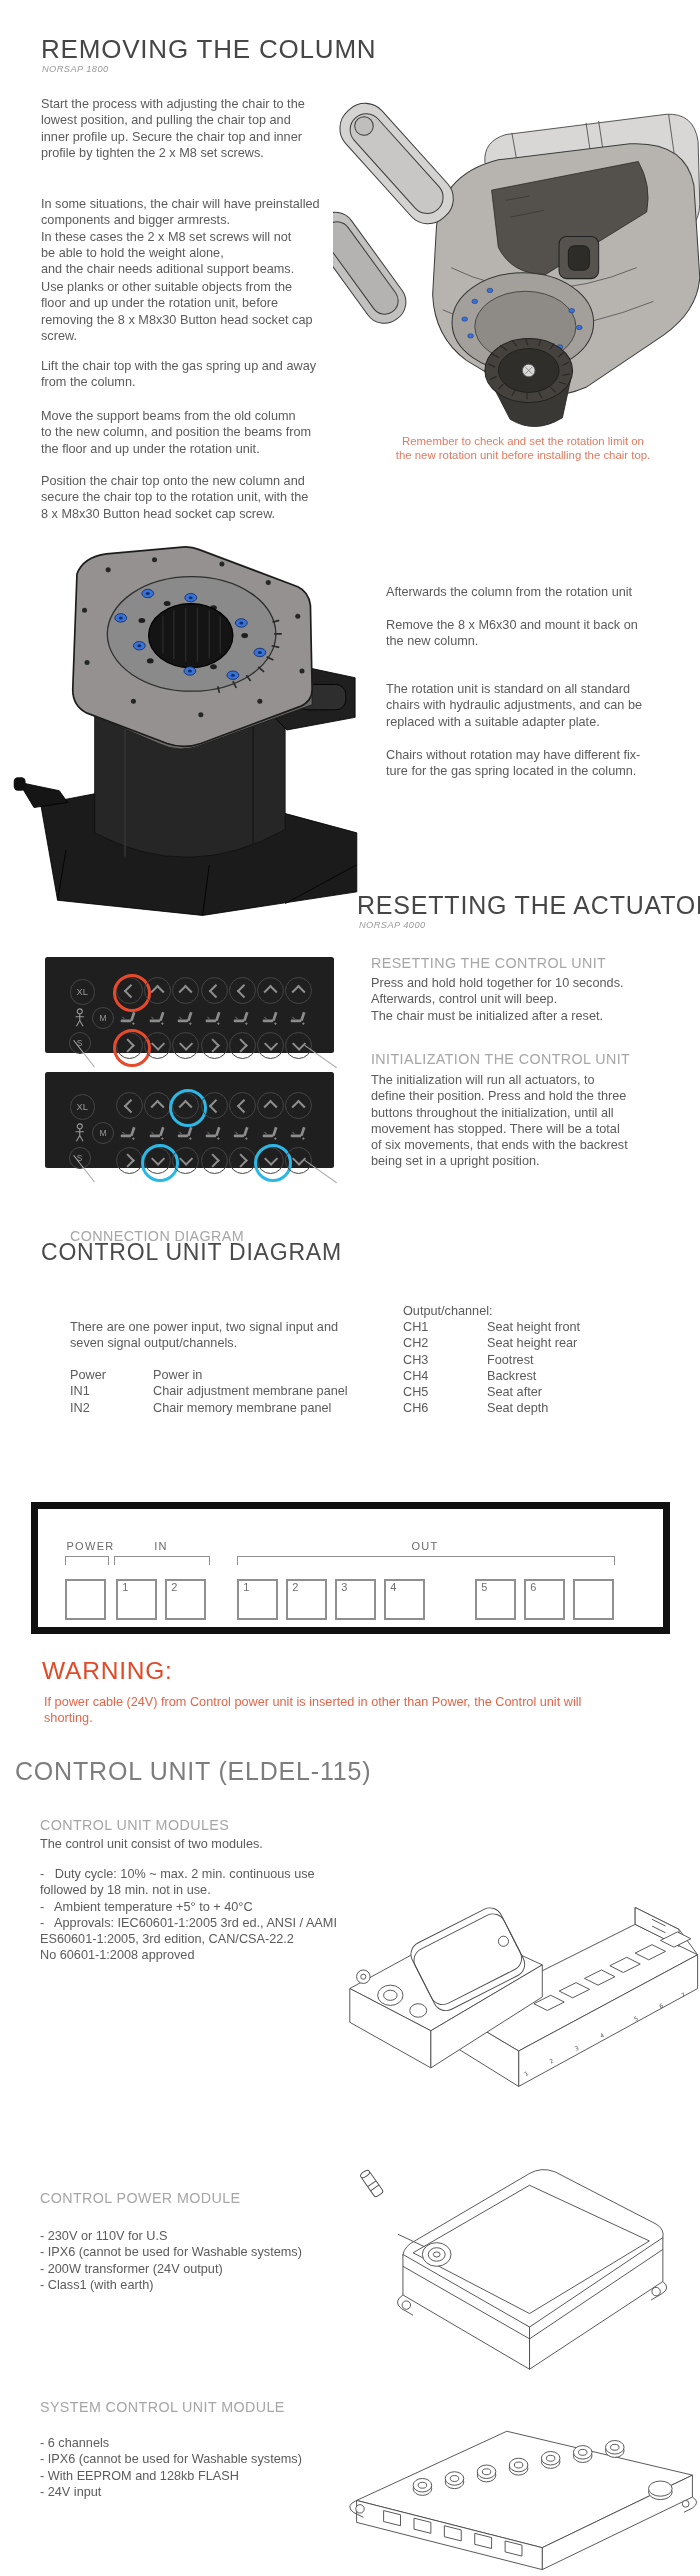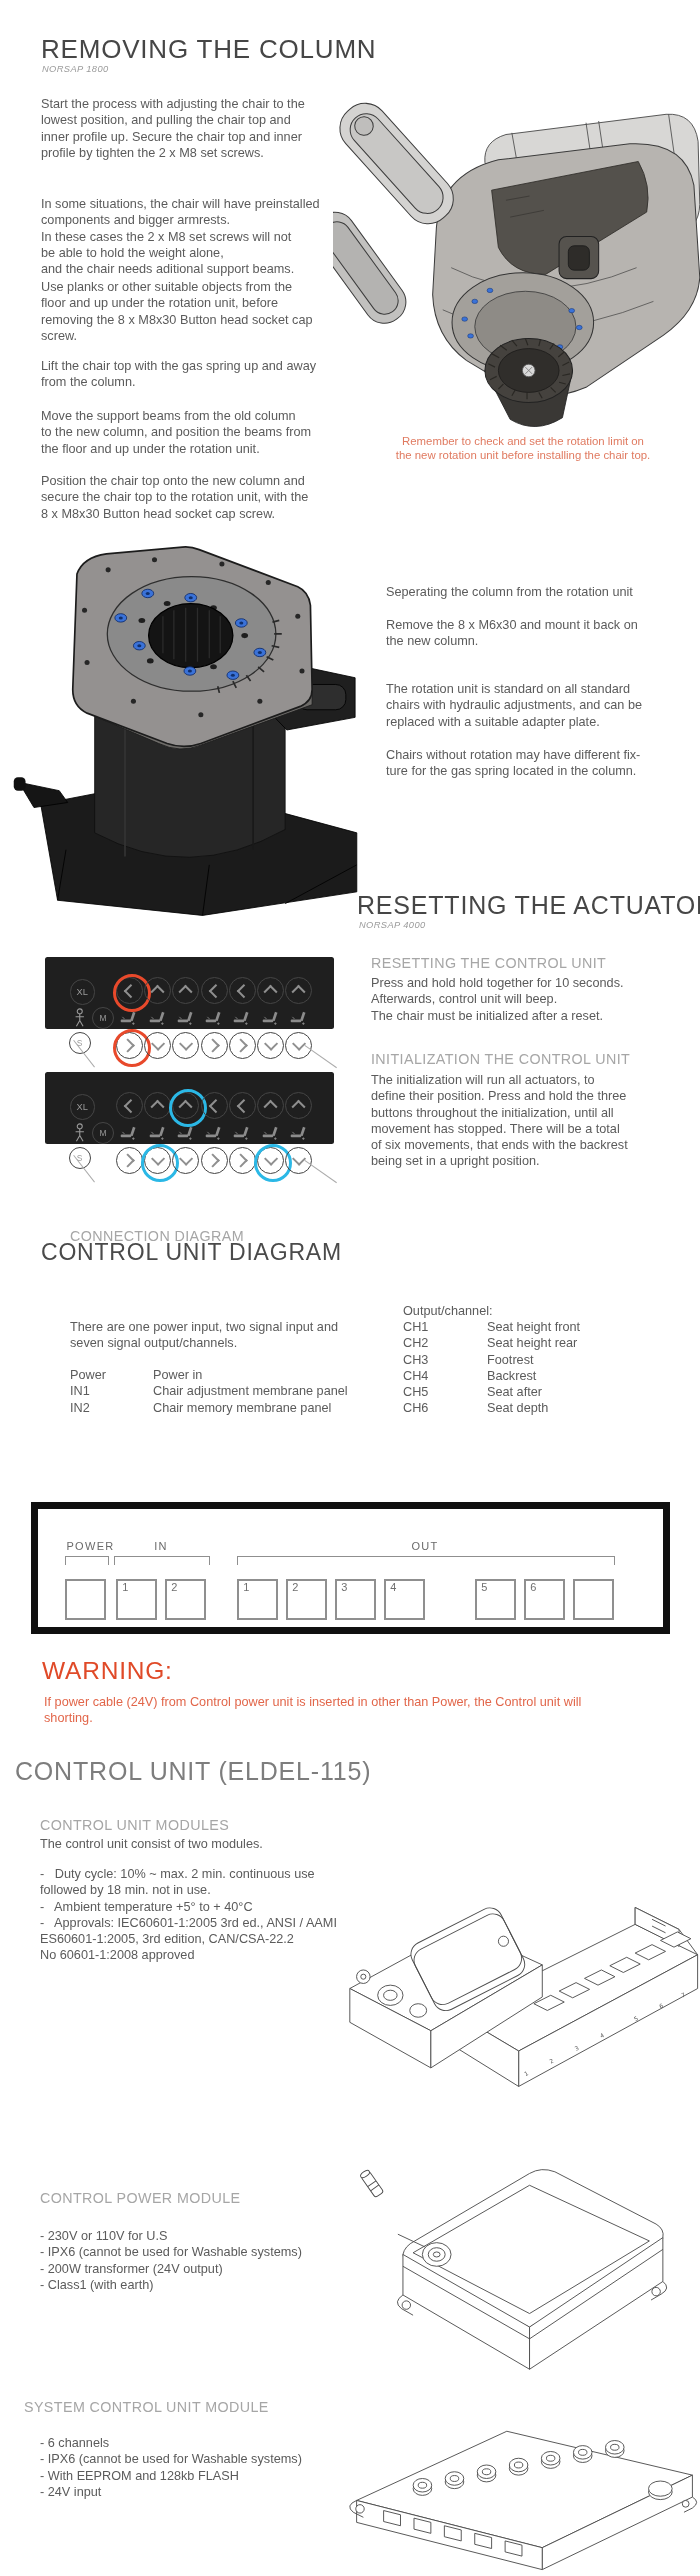--- a/index.html
+++ b/index.html
@@ -10,21 +10,21 @@
   .subit{font-size:9.3px;font-style:italic;color:#9b9b9b;letter-spacing:0.4px;}
   .body{font-size:12.7px;line-height:16.3px;color:#5b5b5b;white-space:pre-wrap;}
   .it{}
   .gsub{font-size:14.3px;color:#a6a6a6;letter-spacing:0.4px;white-space:nowrap;}
   .h2{font-size:23px;color:#4a4a4a;letter-spacing:0.8px;white-space:nowrap;}
   .h2g{font-size:25px;color:#7d7d7d;letter-spacing:0.8px;white-space:nowrap;}
   .redh{font-size:24.5px;color:#e04a28;letter-spacing:0.8px;}
   .redt{font-size:12.7px;line-height:16px;color:#e2664a;white-space:pre-wrap;}
   .cap{font-size:11.4px;line-height:13.5px;color:#e07a60;text-align:center;white-space:pre-wrap;}
   
-  .panel{position:absolute;left:45px;width:289px;height:72px;background:#1f1f1f;border-radius:2.5px;}
+  .panel{position:absolute;left:45px;width:289px;height:96px;background:#1f1f1f;border-radius:2.5px;}
   .pc{position:absolute;border:0.8px solid #454545;border-radius:50%;display:flex;
       align-items:center;justify-content:center;color:#9a9a9a;}
   .chev{display:block;width:7.6px;height:7.6px;border-left:2.1px solid #8f8f8f;border-bottom:2.1px solid #8f8f8f;}
   .hl{position:absolute;border-radius:50%;border:3px solid #e8492b;}
   .leader{position:absolute;height:0.8px;background:#ababab;transform-origin:left top;}
   
   .iobox{position:absolute;left:31px;top:1502px;width:639px;height:132px;
          box-sizing:border-box;border:7.6px solid #101010;background:#fff;}
   .blab{position:absolute;font-size:11px;color:#6a6a6a;letter-spacing:1.3px;text-align:center;}
   .bracket{position:absolute;height:7.6px;border-top:1.7px solid #8f8f8f;
@@ -190,21 +190,21 @@
         <ellipse cx="218" cy="73" rx="2.4" ry="1.8"></ellipse>
       <ellipse cx="135" cy="97" rx="2.4" ry="1.8"></ellipse>
         <ellipse cx="157" cy="130" rx="2.4" ry="1.8"></ellipse>
       <ellipse cx="278" cy="103" rx="2.4" ry="1.8"></ellipse>
         <ellipse cx="300" cy="138" rx="2.4" ry="1.8"></ellipse>
       <ellipse cx="217" cy="160" rx="2.4" ry="1.8"></ellipse>
         <ellipse cx="268" cy="165" rx="2.4" ry="1.8"></ellipse>
     </g>
   </svg>
 
-  <div class="abs body" style="left:386px;top:584px;width:304px">Seperating the column from the rotation unit</div>
+  <div class="abs body" style="left:386px;top:584px;width:304px">Afterwards the column from the rotation unit</div>
   <div class="abs body it" style="left:386px;top:617px;width:304px">Remove the 8 x M6x30 and mount it back on
 the new column.</div>
   <div class="abs body" style="left:386px;top:747px;width:304px">Chairs without rotation may have different fix-
 ture for the gas spring located in the column.</div>
   <div class="abs body" style="left:386px;top:681px;width:304px">The rotation unit is standard on all standard
 chairs with hydraulic adjustments, and can be
 replaced with a suitable adapter plate.</div>
 
   <div class="abs t1" style="left:357px;top:891px;font-size:25px">RESETTING THE ACTUATOR</div>
   <div class="abs subit" style="left:359px;top:920px">NORSAP 4000</div>
@@ -591,21 +591,21 @@
 
       <path d="M58,200 q-12,8 -2,16 l14,8" fill="none"></path>
       <circle cx="62" cy="212" r="5"></circle>
       <path d="M366,184 q10,8 -2,15 l-12,7" fill="none"></path>
       <circle cx="358" cy="196" r="5"></circle>
 
       <path d="M58,166 L208,252 L366,146" fill="none"></path>
     </g>
   </svg>
 
-  <div class="abs gsub" style="left:24px;top:2399px">SYSTEM CONTROL UNIT MODULE</div>
+  <div class="abs gsub" style="left:40px;top:2399px">SYSTEM CONTROL UNIT MODULE</div>
   <div class="abs body" style="left:40px;top:2435px;width:321px">- 6 channels
 - IPX6 (cannot be used for Washable systems)
 - With EEPROM and 128kb FLASH
 - 24V input</div>
 
   <svg class="abs" style="left:333px;top:2411px" width="367" height="162" viewBox="0 0 435 192">
     <g fill="#fff" stroke="#4d4d4d" stroke-width="1.1" stroke-linejoin="round">
 
       <polygon points="28,106 206,24 426,76 248,162"></polygon>
       <polygon points="248,162 426,76 426,102 248,188"></polygon>

